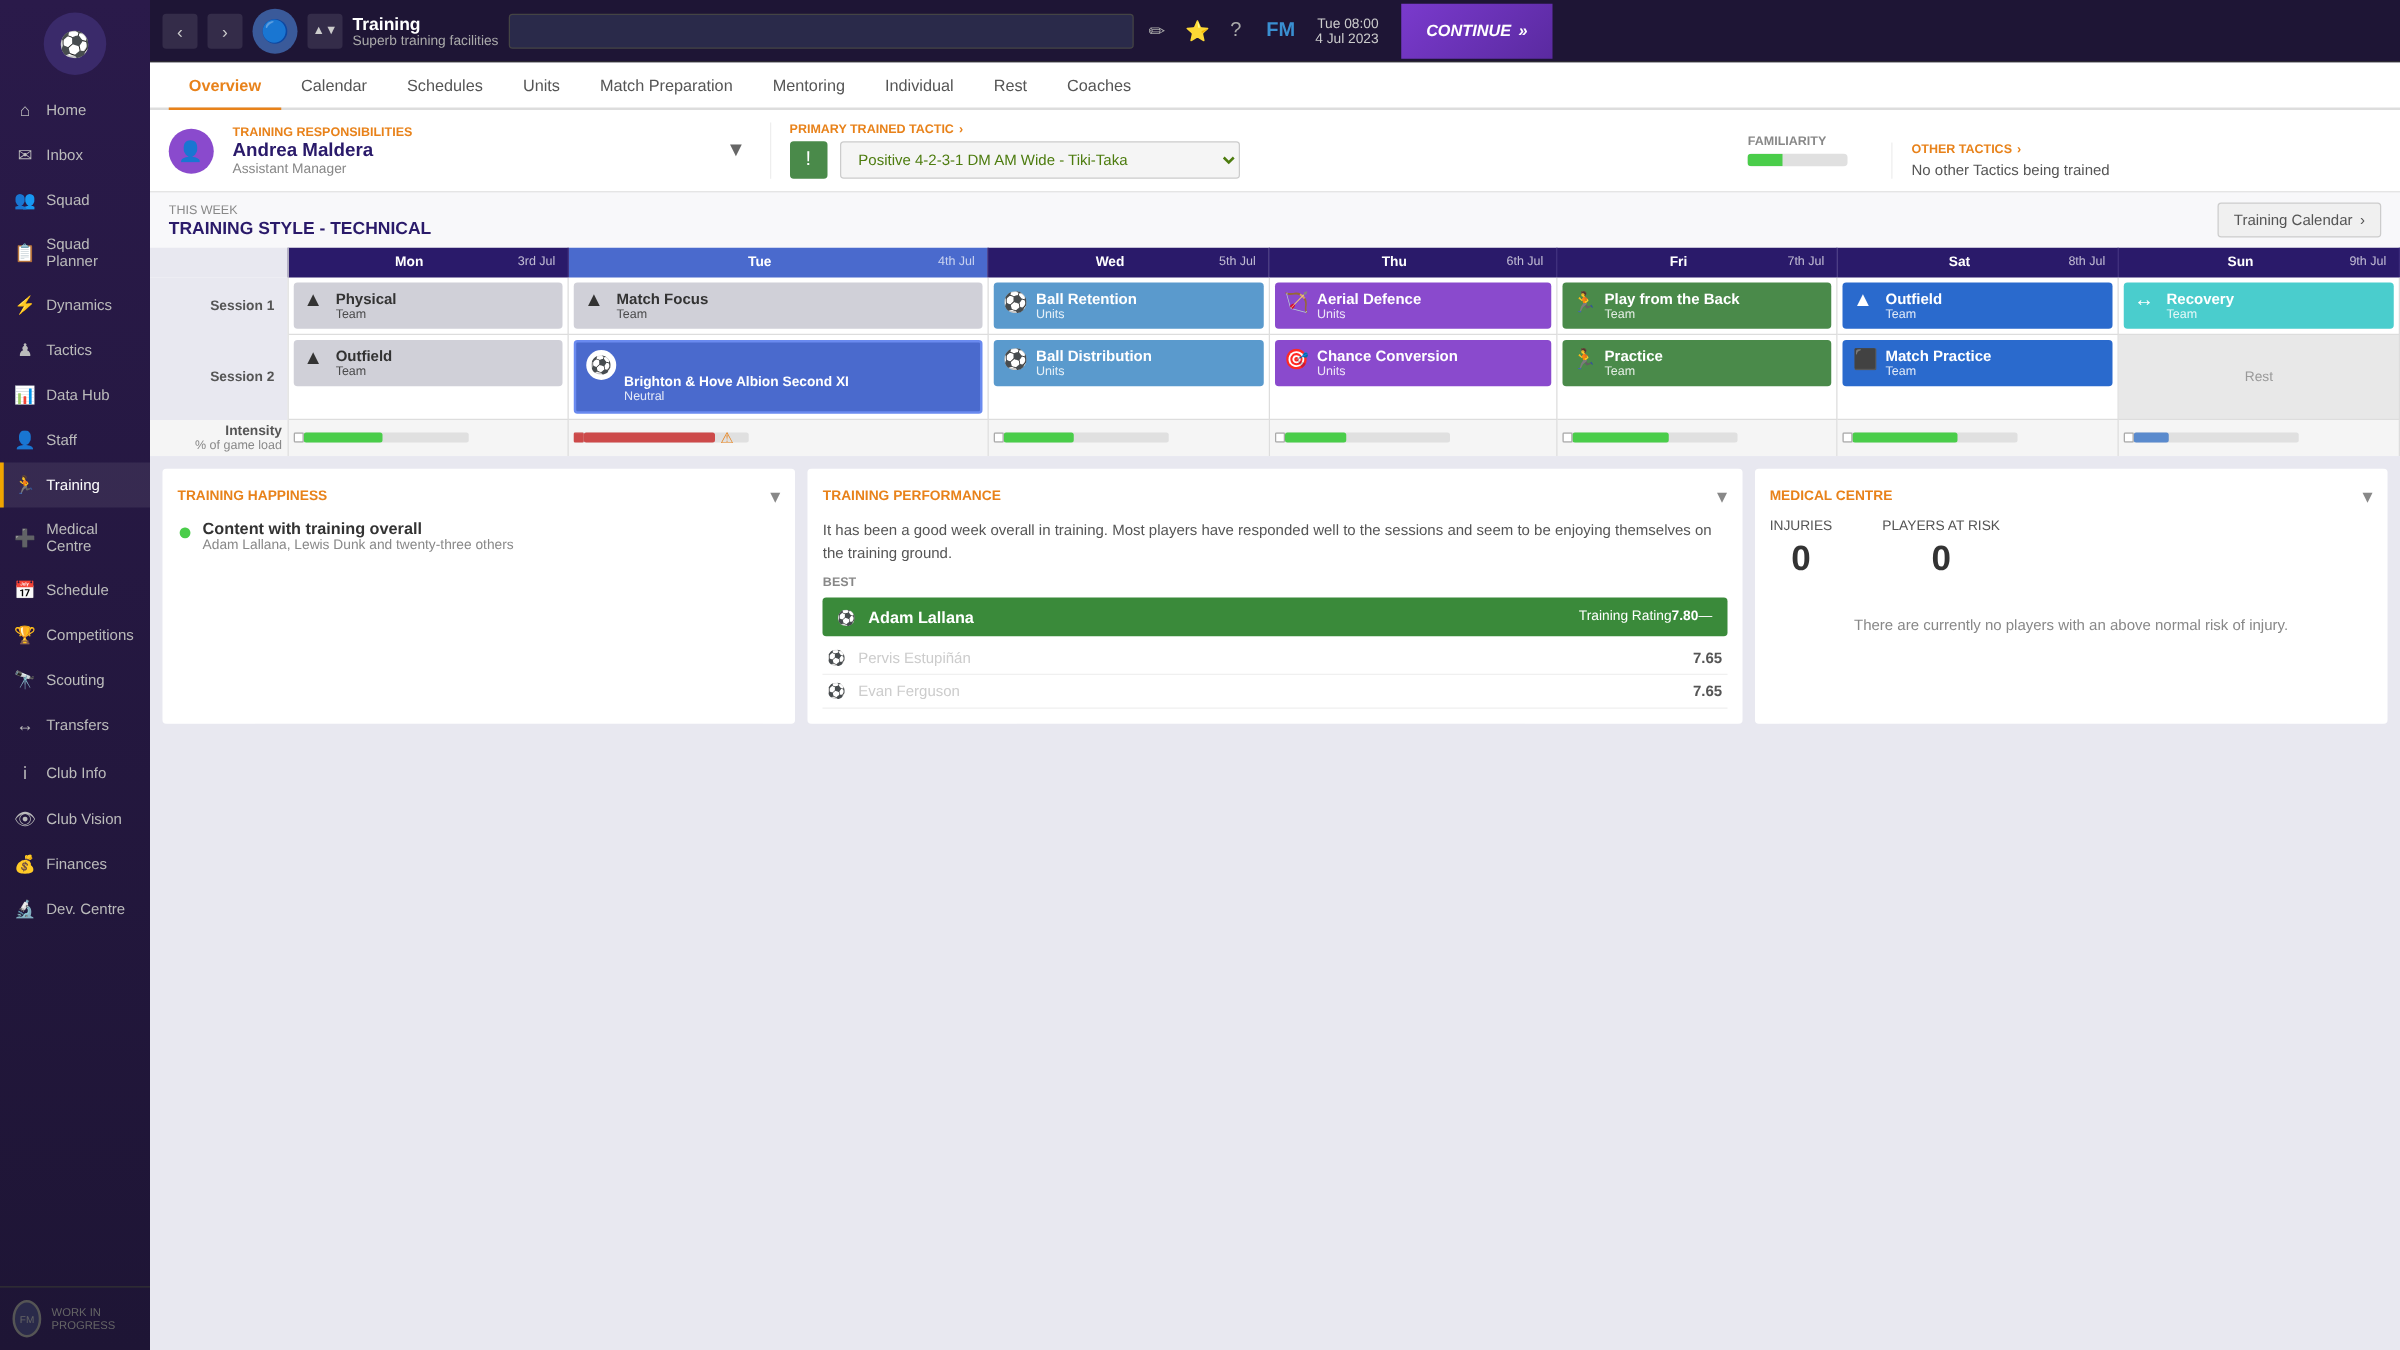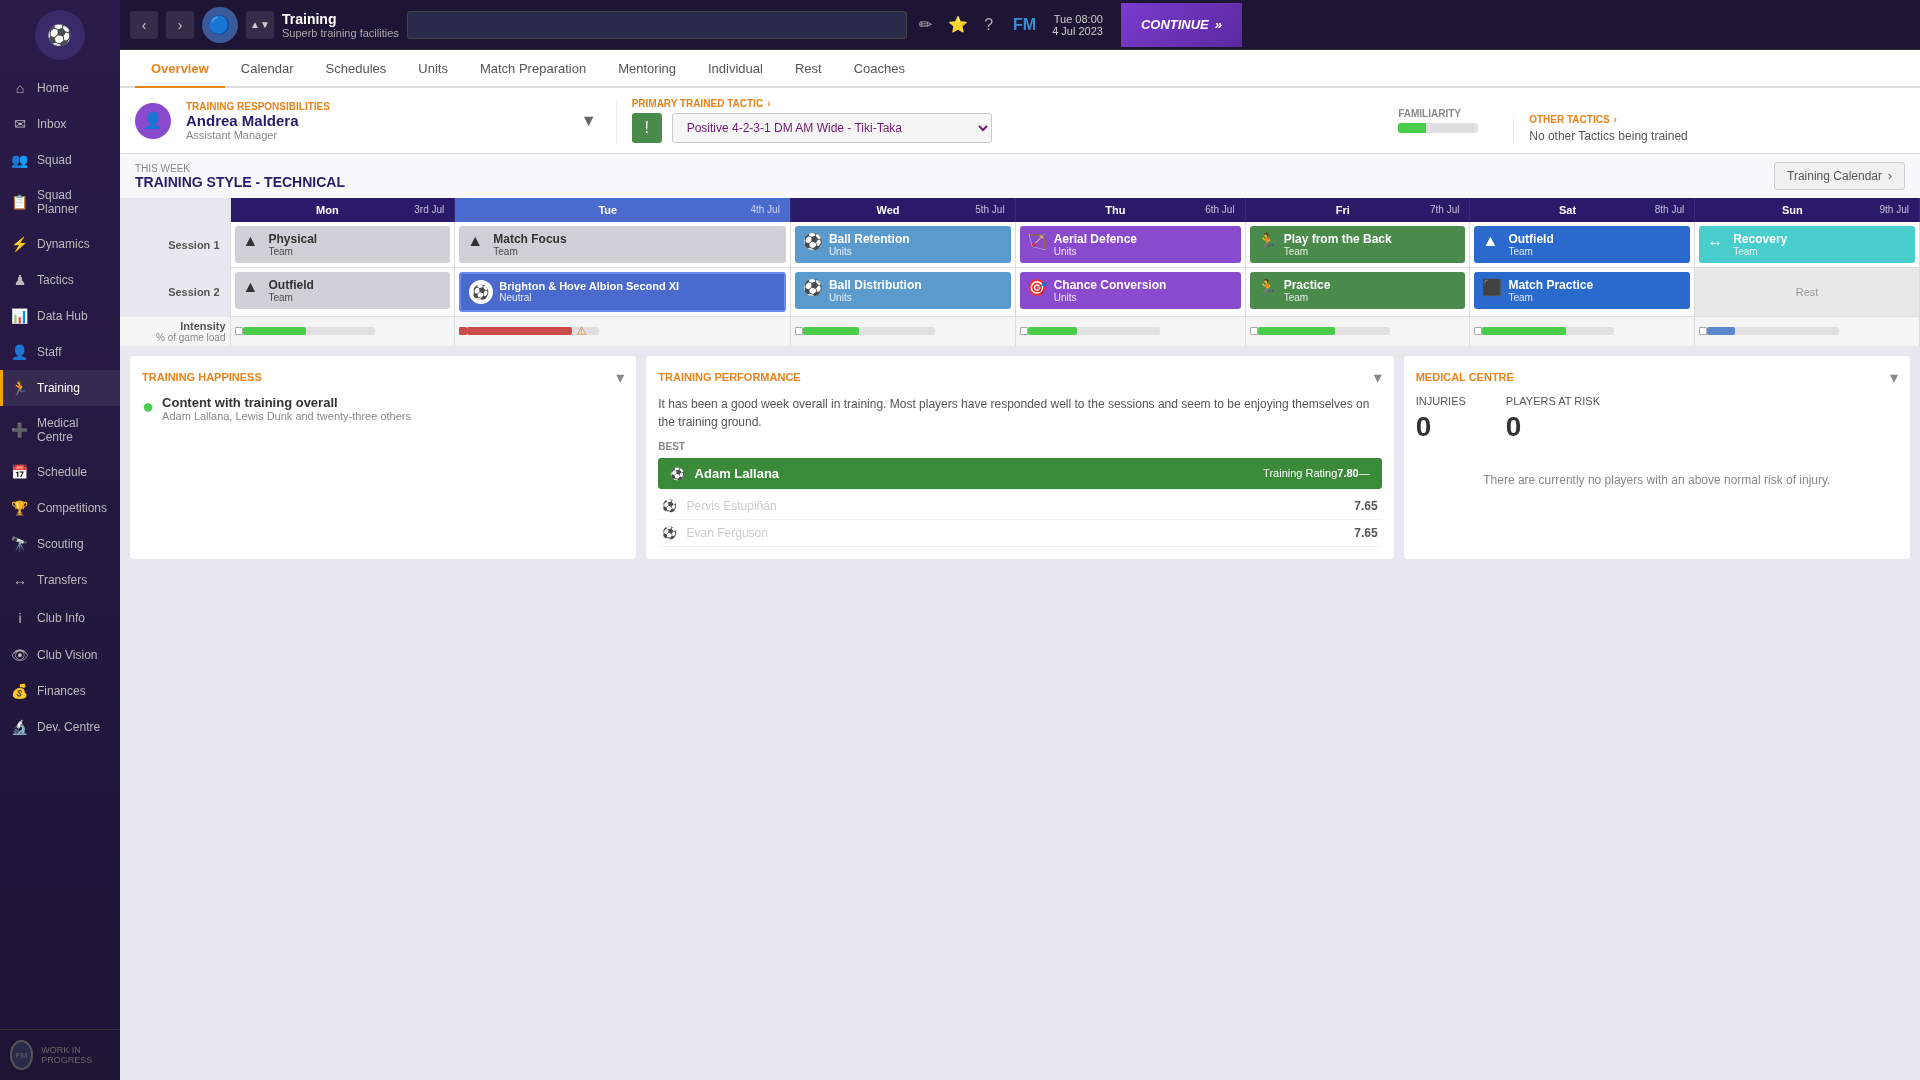--- a/index.html
+++ b/index.html
@@ -69,21 +69,21 @@
     }
     .resp-label { color: #e8821a; font-size: 10px; font-weight: bold; text-transform: uppercase; }
     .resp-name { color: #2a1a6a; font-size: 15px; font-weight: bold; }
     .resp-role { color: #888; font-size: 11px; }
     .resp-avatar { width: 36px; height: 36px; border-radius: 50%; background: #8a4acd; display: flex; align-items: center; justify-content: center; color: #fff; font-size: 16px; }
     .resp-section { flex: 1; }
     .dropdown-btn { background: none; border: none; color: #666; cursor: pointer; font-size: 16px; padding: 4px; }
 
     .tactic-section { flex: 2; display: flex; flex-direction: column; gap: 4px; border-left: 1px solid #eee; padding-left: 15px; }
     .tactic-label { color: #e8821a; font-size: 10px; font-weight: bold; text-transform: uppercase; display: flex; align-items: center; gap: 4px; }
-    .tactic-select { background: #f5f5f5; border: 1px solid #ccc; color: #701a75; padding: 6px 10px; font-size: 12px; border-radius: 3px; width: 320px; }
+    .tactic-select { background: #f5f5f5; border: 1px solid #ccc; color: #4d7c0f; padding: 6px 10px; font-size: 12px; border-radius: 3px; width: 320px; }
     .familiarity-section { display: flex; flex-direction: column; gap: 4px; min-width: 100px; }
     .fam-label { color: #888; font-size: 10px; text-transform: uppercase; font-weight: bold; }
     .fam-bar { height: 10px; background: #e0e0e0; border-radius: 3px; overflow: hidden; width: 80px; }
     .fam-fill { height: 100%; background: #4acd4a; width: 35%; }
     .other-tactics-section { flex: 1; border-left: 1px solid #eee; padding-left: 15px; margin-top: 16px; }
     .other-tactics-label { color: #e8821a; font-size: 10px; font-weight: bold; text-transform: uppercase; display: flex; align-items: center; gap: 4px; }
     .other-tactics-text { color: #555; font-size: 12px; margin-top: 4px; }
 
     
     #this-week {
@@ -148,21 +148,21 @@
     .best-player { background: #3a8a3a; color: #fff; border-radius: 3px; padding: 8px 12px; display: flex; justify-content: space-between; align-items: center; margin-bottom: 4px; }
     .best-player .pname { font-weight: bold; font-size: 13px; }
     .best-player .rating-row { display: flex; align-items: flex-end; gap: 0; font-size: 11px; margin-left: 42px; }
     .best-player .rating-val { font-weight: bold; }
     .other-player { display: flex; justify-content: space-between; align-items: center; padding: 6px 4px; border-bottom: 1px solid #f0f0f0; }
     .player-icon { color: #888; font-size: 12px; margin-right: 6px; }
     .player-rating { font-weight: bold; color: #555; }
 
     .medical-panel { min-width: 380px; }
     .med-stats { display: flex; gap: 40px; margin-bottom: 20px; }
-    .med-stat { text-align: left; }
+    .med-stat { text-align: center; }
     .med-stat-label { color: #555; font-size: 11px; margin-bottom: 4px; }
     .med-stat-val { color: #333; font-size: 28px; font-weight: bold; }
     .med-note { color: #888; font-size: 12px; text-align: center; margin-top: 30px; }
   </style>
 </head>
 <body>
 
 <div id="sidebar">
   <div class="sidebar-logo">⚽</div>
   <div class="sidebar-item">
@@ -445,21 +445,21 @@
                 <div class="block-text">
                   <div class="block-title">Outfield</div>
                   <div class="block-sub">Team</div>
                 </div>
               </div>
             </td>
             <td class="training-cell">
               <div class="training-block brighton">
                 <span class="block-icon" style="width:24px;height:24px;background:#fff;border-radius:50%;display:inline-flex;align-items:center;justify-content:center;font-size:14px;">⚽</span>
                 <div class="block-text">
-                  <div class="block-title" style="font-size:11px;">Brighton &amp; Hove Albion Second XI</div>
+                  <div class="block-title" style="font-size:11px;margin-top:20px;">Brighton &amp; Hove Albion Second XI</div>
                   <div class="block-sub">Neutral</div>
                 </div>
               </div>
             </td>
             <td class="training-cell">
               <div class="training-block ball-dist">
                 <span class="block-icon">⚽</span>
                 <div class="block-text">
                   <div class="block-title">Ball Distribution</div>
                   <div class="block-sub">Units</div>

